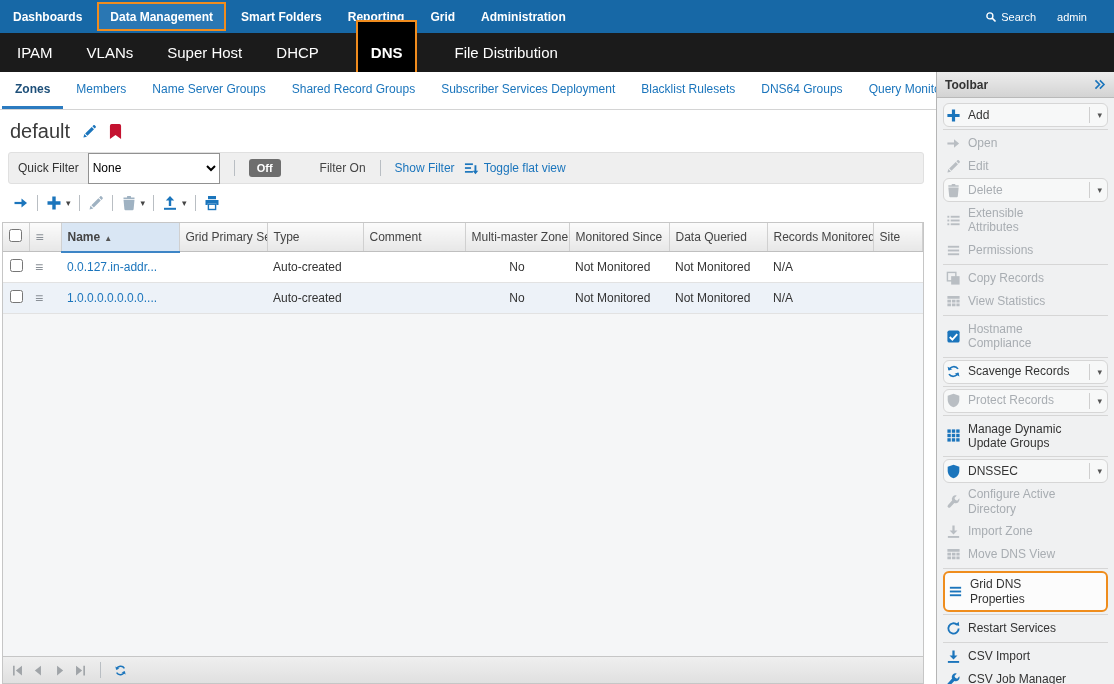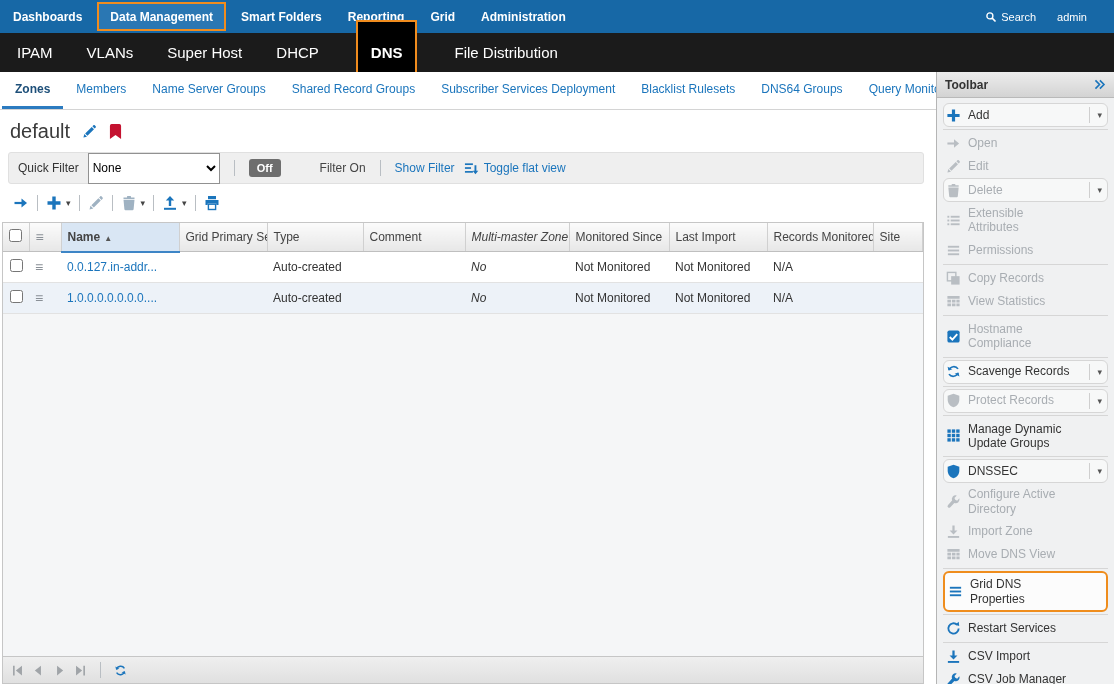--- a/index.html
+++ b/index.html
@@ -54,21 +54,21 @@
   .action-btn{display:flex;align-items:center;color:#1b75bc;cursor:pointer;padding:2px 3px;}
   .action-btn .icon{width:16px;height:16px;}
   .action-btn.disabled{color:#9fb2c2;cursor:default;}
   .action-btn .caret-box{font-size:9px;color:#444;margin-left:4px;}
 
   
   .grid-panel{flex:1;margin:0 12px 0 2px;border:1px solid #c6c6c6;display:flex;flex-direction:column;min-height:0;background:#f5f6f7;overflow:hidden;}
   table{border-collapse:collapse;table-layout:fixed;width:100%;font-size:12px;background:#fff;}
   th{background:linear-gradient(#fbfbfb,#e7e7e7);border-right:1px solid #d0d0d0;border-bottom:1px solid #bfbfbf;color:#444;font-weight:normal;text-align:left;padding:6px 6px;white-space:nowrap;overflow:hidden;height:28px;cursor:pointer;}
   th.sorted{background:#d9e6f4;border-bottom:2px solid #3d85c6;font-weight:bold;}
-  th.center,td.center{text-align:left;font-style:italic;}
+  th.center,td.center{text-align:center;}
   .sort-arrow{font-size:8px;color:#555;margin-left:4px;}
   td{border-bottom:1px solid #e2e2e2;padding:0 6px;height:31px;white-space:nowrap;overflow:hidden;color:#333;background:#fff;}
   tr.alt td{background:#edf2f8;}
   .td-check,.th-check{text-align:center;padding:0 2px;}
   .hamburger{color:#8a9097;font-size:14px;cursor:pointer;}
   .zone-link{color:#1b75bc;text-decoration:none;}
   .grid-empty{flex:1;background:#f5f6f7;}
 
   
   .pagination{height:27px;margin:0 12px 0 2px;background:linear-gradient(#efefef,#e0e0e0);border:1px solid #c6c6c6;border-top:none;display:flex;align-items:center;gap:8px;padding:0 8px;flex:none;}
@@ -302,21 +302,21 @@
             </th>
             <th class="th-menu">
               <span class="hamburger">≡</span>
             </th>
           <th class="sorted"><span>Name</span><span class="sort-arrow">▲</span></th>
               <th><span>Grid Primary Se...</span></th>
               <th><span>Type</span></th>
               <th><span>Comment</span></th>
               <th class="center"><span>Multi-master Zone</span></th>
               <th><span>Monitored Since</span></th>
-              <th><span>Last Import</span></th>
+              <th><span>Data Queried</span></th>
               <th><span>Records Monitored</span></th>
               <th><span>Site</span></th>
             </tr>
         </thead>
         <tbody id="zones-tbody">
             <tr>
               <td class="td-check"><input type="checkbox" style=""></td>
               <td><span class="hamburger">≡</span></td>
               <td><a href="#" class="zone-link">0.0.127.in-addr...</a></td>
               <td></td>

